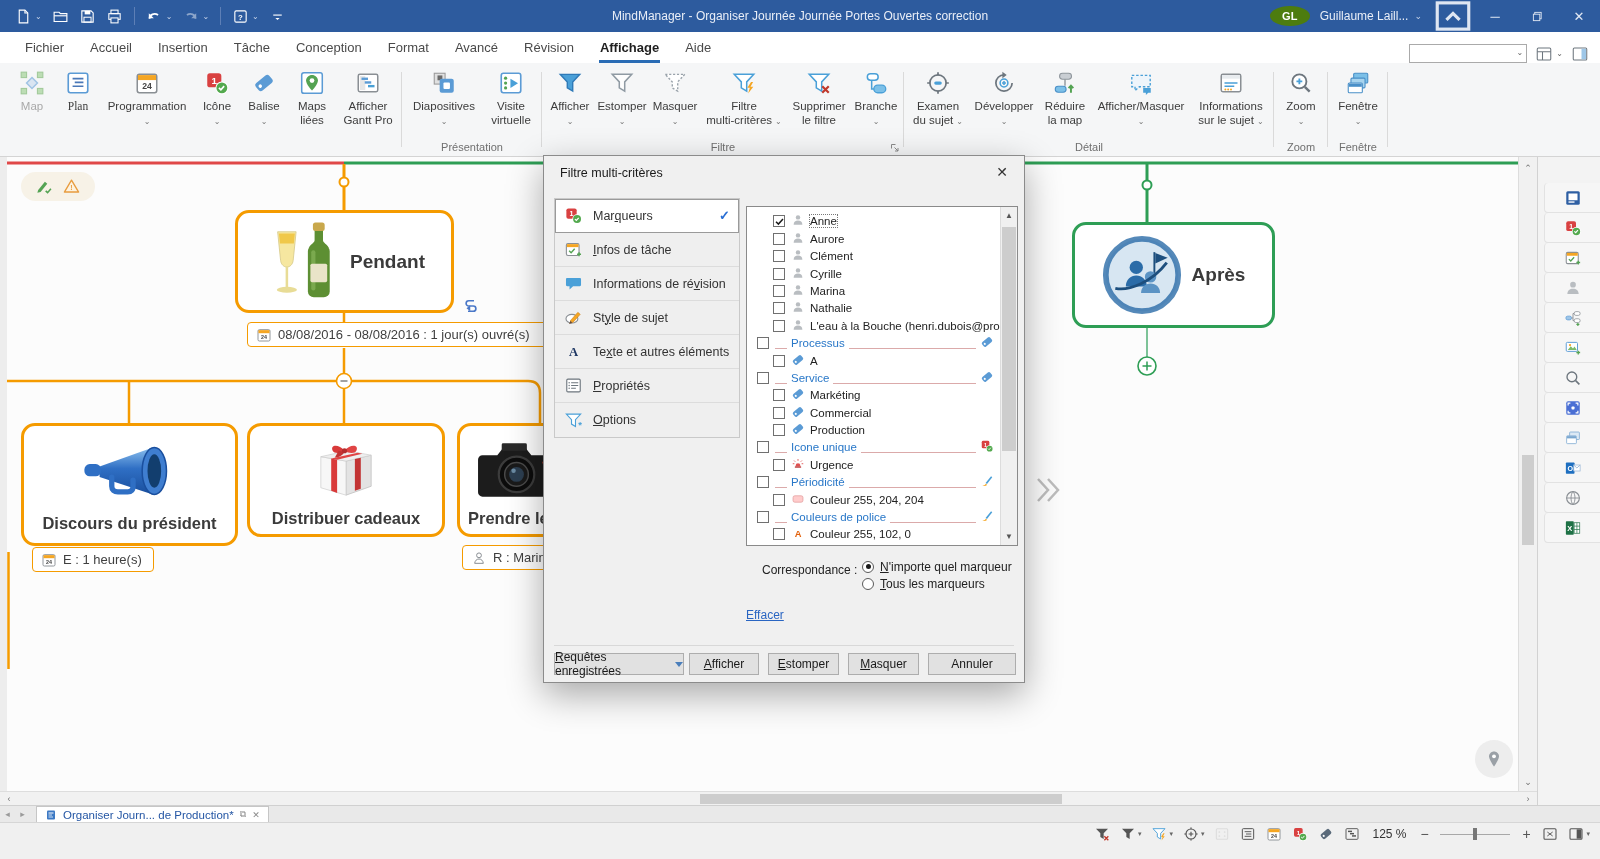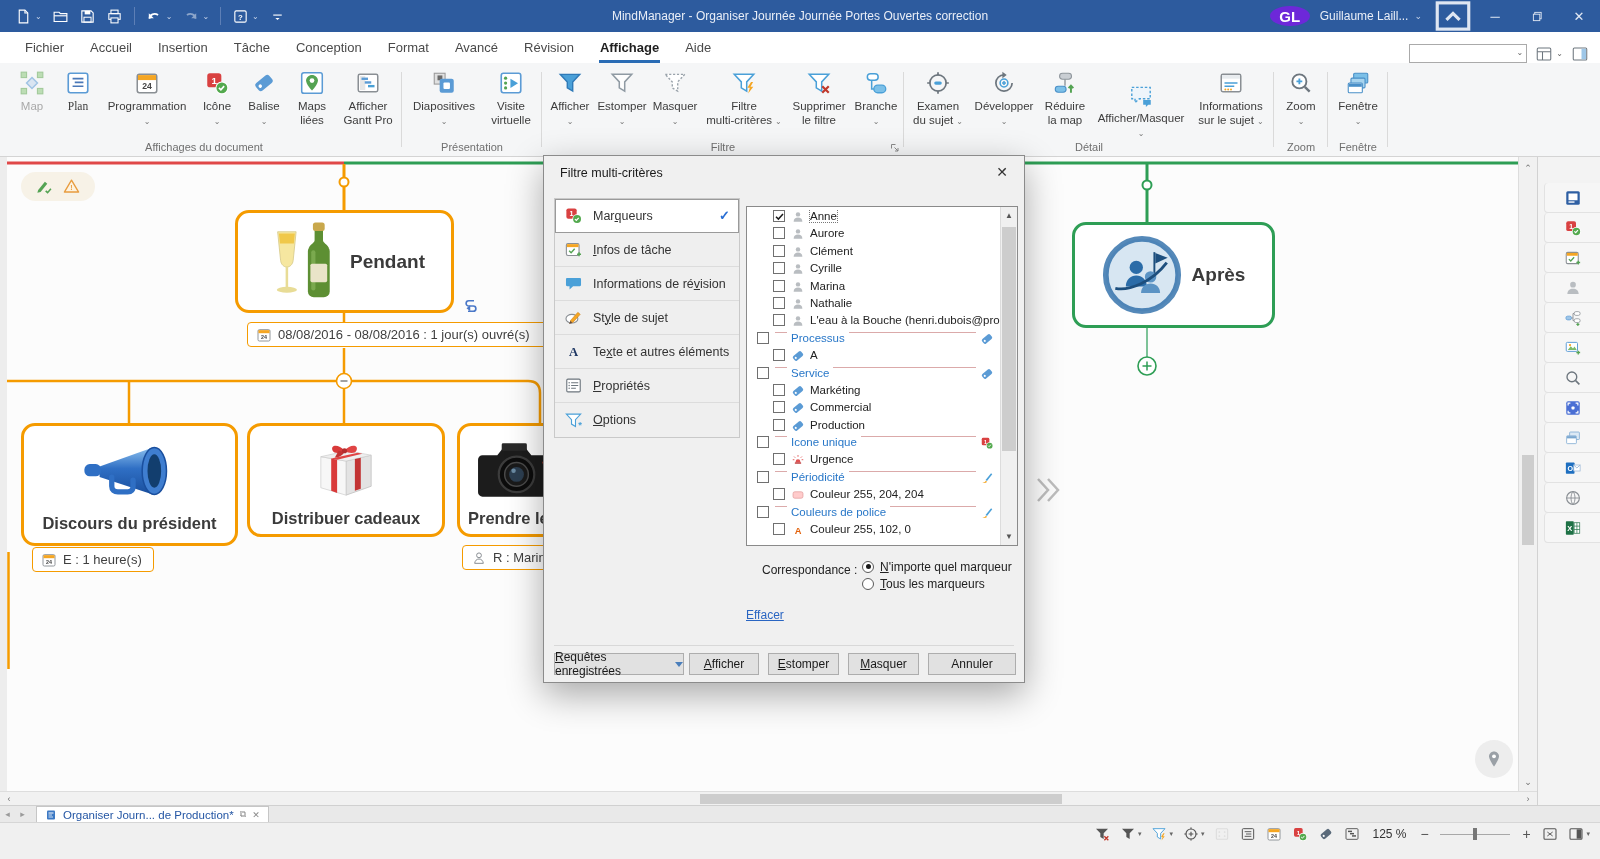--- a/index.html
+++ b/index.html
@@ -9,21 +9,21 @@
 
 
 .titlebar{position:absolute;left:0;top:0;width:1600px;height:32px;background:#2d5b9e;display:flex;align-items:center;color:#fff;z-index:60}
 .qat{display:flex;align-items:center;padding-left:10px;z-index:2}
 .qbtn{display:flex;align-items:center;height:26px;padding:0 5px;cursor:default}
 .qbtn svg{width:17px;height:17px}
 .qbtn .chev{font-size:8px;color:#c9d5ea;margin-left:3px}
 .qsep{width:1px;height:18px;background:#5d7fb6;margin:0 6px}
 .tb-title{position:absolute;left:0;right:0;top:0;height:32px;display:flex;align-items:center;justify-content:center;font-size:12px;color:#e9eef7;pointer-events:none}
 .tb-right{margin-left:auto;display:flex;align-items:center;height:100%;z-index:2}
-.avatar{width:40px;height:20px;border-radius:50%;background:#6d28d9;font-size:15px;font-weight:bold;display:flex;align-items:center;justify-content:center;color:#fff}
+.avatar{width:40px;height:20px;border-radius:50%;background:#4d7c0f;font-size:11px;font-weight:bold;display:flex;align-items:center;justify-content:center;color:#fff}
 .username{font-size:12px;color:#e9eef7;display:flex;align-items:center;gap:6px;margin:0 10px}
 .username .chev{font-size:9px;color:#c9d5ea}
 .tb-btn{width:42px;height:32px;display:flex;align-items:center;justify-content:center;color:#e2e9f4;font-size:13px}
 
 
 .tabrow{position:absolute;left:0;top:32px;width:1600px;height:31px;background:#fff;display:flex;align-items:flex-end;padding-left:12px;z-index:55}
 .rtab{font-size:13px;color:#4a4a4a;padding:0 13px;height:100%;display:flex;align-items:center;position:relative;cursor:default}
 .rtab.active{color:#1f1f1f;font-weight:bold}
 .rtab.active::after{content:"";position:absolute;left:12px;right:12px;bottom:0;height:3px;background:#2a6cb5}
 .tabrow-right{margin-left:auto;display:flex;align-items:center;gap:7px;padding-right:10px}
@@ -96,21 +96,21 @@
 .dlg-title{position:absolute;left:16px;top:10px;font-size:12.5px;color:#1a1a1a}
 .dlg-close{position:absolute;right:12px;top:8px;font-size:14px;color:#333;width:20px;text-align:center}
 .dtabs{position:absolute;left:10px;top:42px;width:186px;border:1px solid #c9c9c9}
 .dtab{height:34px;display:flex;align-items:center;gap:10px;padding:0 9px;font-size:12.5px;color:#333;background:#efefef;border-bottom:1px solid #dcdcdc;position:relative}
 .dtab:last-child{border-bottom:none}
 .dtab svg{width:19px;height:19px;flex:none}
 .dtab.sel{background:#fff;outline:1px solid #9a9a9a;outline-offset:-1px;z-index:2}
 .dtab .check{margin-left:auto;color:#2a6fd4;font-size:13px;font-weight:bold}
 .dlist{position:absolute;left:202px;top:50px;width:272px;height:340px;background:#fff;border:1px solid #8a8a8a;overflow:hidden}
 .rows{position:absolute;left:0;top:3px;right:17px;overflow:hidden}
-.lrow{height:17.4px;display:flex;align-items:flex-start;font-size:11.5px;color:#222;white-space:nowrap}
+.lrow{height:17.4px;display:flex;align-items:flex-end;font-size:11.5px;color:#222;white-space:nowrap}
 .lrow.item{padding-left:26px}
 .lrow.group{padding-left:10px}
 .cb{width:12px;height:12px;border:1px solid #707070;background:#fff;margin-right:6px;flex:none;position:relative}
 .cb svg{position:absolute;left:0;top:0;width:11px;height:11px}
 .lrow .ic{width:14px;height:14px;margin-right:5px;flex:none}
 .lrow .ic svg{width:14px;height:14px}
 .lrow.group .glbl{color:#2877c8;font-weight:normal;padding:0 4px}
 .gline{height:1px;background:#dbaaaa}
 .gl-s{width:12px;flex:none}
 .gl-f{flex:1}
@@ -362,21 +362,20 @@
               <rect x="4.5" y="5.5" width="5" height="13" fill="#e6e6e6"></rect>
               <rect x="6" y="7" width="6" height="2.2" fill="#5b9bd5"></rect>
               <rect x="9" y="10.4" width="6" height="2.2" fill="#5b9bd5"></rect>
               <rect x="12" y="13.8" width="6" height="2.2" fill="#49a0d5"></rect>
             </svg>
           </span>
           <div>Afficher</div>
           <div>Gantt Pro</div>
         </div>
       </div>
-      <div class="rg-label">Affichages du document</div>
     </div>
     <div class="rgroup">
       <div class="rg-buttons">
         <div class="rbtn" style="width: 78px;">
           <span>
             <svg viewBox="0 0 24 24">
               <rect x="3" y="3" width="10" height="10" fill="#e0e0e0" stroke="#9b9b9b"></rect>
               <rect x="6" y="5" width="4.5" height="4.5" fill="#6a6a6a"></rect>
               <rect x="8" y="8" width="13" height="13" rx="2" fill="#5b9bd5"></rect>
               <rect x="11.5" y="11.5" width="6" height="6" rx="1" fill="#fff"></rect>
@@ -500,21 +499,21 @@
             <svg viewBox="0 0 24 24">
               <rect x="7" y="3" width="11" height="5.5" rx="2.7" fill="#c9ced3" stroke="#8f969c"></rect>
               <path d="M12 8.5v6" stroke="#8f969c" stroke-width="1.3"></path>
               <rect x="3" y="15" width="10" height="5.5" rx="2.7" fill="#7cc0e8" stroke="#4a90c8"></rect>
               <path d="M17.5 21v-6.5M15.3 16.7l2.2-2.2 2.2 2.2" stroke="#54a353" stroke-width="1.8" fill="none"></path>
             </svg>
           </span>
           <div>Réduire</div>
           <div>la map</div>
         </div>
-        <div class="rbtn" style="width: 100px; justify-content: flex-end;">
+        <div class="rbtn" style="width: 100px;">
           <span>
             <svg viewBox="0 0 24 24">
               <path d="M3.5 5h17v10.5H10.5l-4 3.5v-3.5h-3z" fill="#eef5fb" stroke="#4aa0d8" stroke-width="1.3" stroke-dasharray="2.3 1.7"></path>
               <path d="M14 16.5h7v4.5h-2.3l-2.2 2v-2H14z" fill="#4aa0d8"></path>
             </svg>
           </span>
           <div>Afficher/Masquer</div>
           <div class="chev">⌄</div>
         </div>
         <div class="rbtn" style="width: 80px;">

